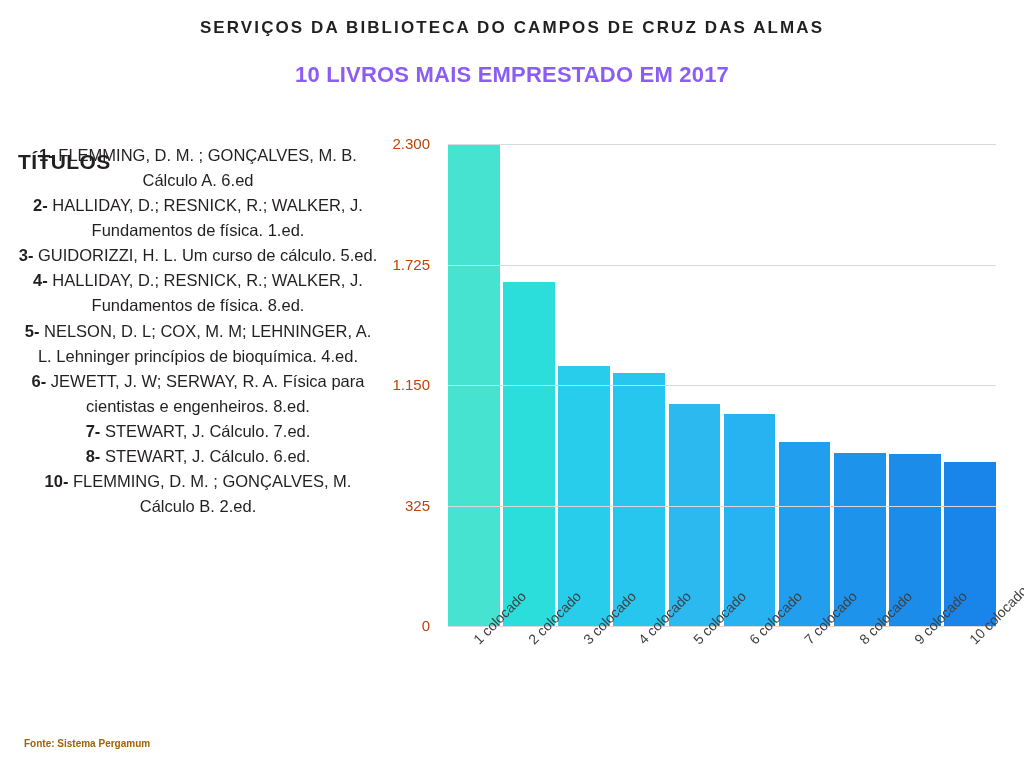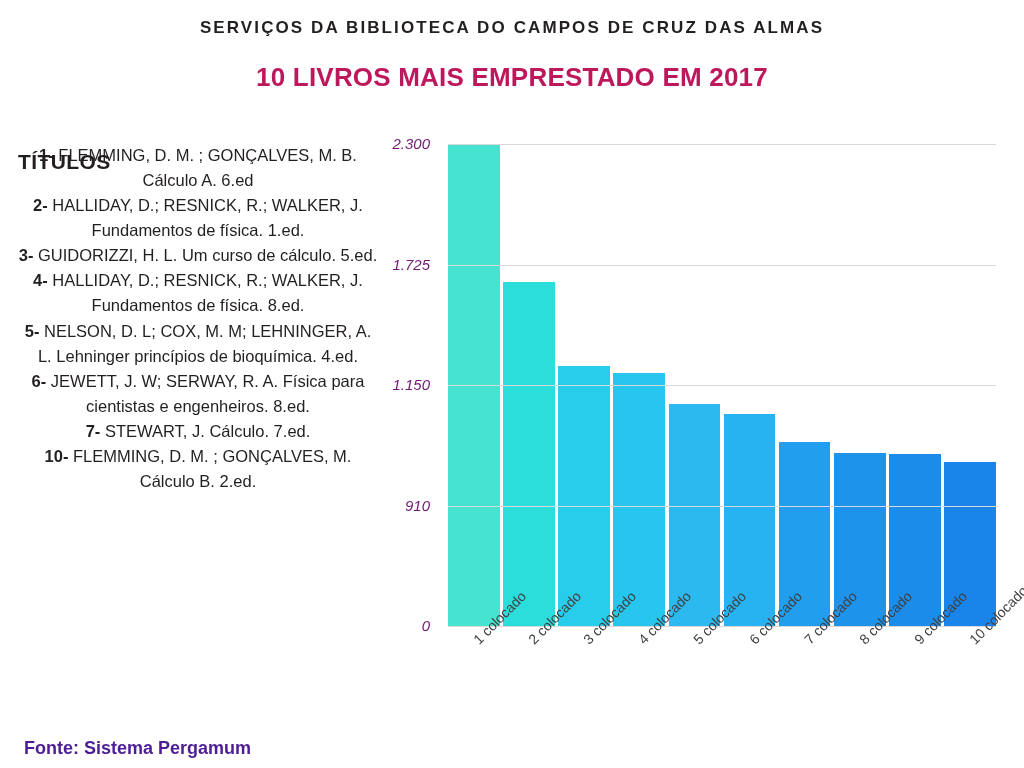--- a/index.html
+++ b/index.html
@@ -29,24 +29,24 @@
     font-weight: bold;
     letter-spacing: 2.1px;
     color: #231f20;
   }
   .header-title {
     position: absolute;
     top: 62px;
     left: 0;
     width: 1024px;
     text-align: center;
-    font-size: 26px;
+    font-size: 22px;
     font-weight: bold;
     letter-spacing: 0.2px;
-    color: #be185d;
+    color: #8b5cf6;
   }
   .titles-heading {
     position: absolute;
     top: 110px;
     left: 18px;
     font-size: 21px;
     font-weight: bold;
     letter-spacing: 0.4px;
     margin-top: 40px;
   }
@@ -62,23 +62,23 @@
     margin: 0;
     text-align: center;
   }
   .title-item b {
     font-weight: bold;
   }
   .source {
     position: absolute;
     left: 24px;
     top: 738px;
-    font-size: 18px;
-    font-weight: bold;
-    color: #4c1d95;
+    font-size: 10px;
+    font-weight: bold;
+    color: #a16207;
   }
 
   
   .chart {
     position: absolute;
     left: 386px;
     top: 126px;
     width: 620px;
     height: 580px;
   }
@@ -95,23 +95,22 @@
     width: 548px;
     height: 1px;
     background: #d9d9d9;
   }
   .ytick {
     position: absolute;
     right: 566px;
     width: 120px;
     text-align: right;
     font-size: 15px;
-    color: #701a75;
+    color: #c2410c;
     transform: translateY(-9px);
-    font-style: italic;
   }
   .bars {
     position: absolute;
     left: 0;
     bottom: 0;
     width: 548px;
     height: 482px;
     display: flex;
     align-items: flex-end;
     justify-content: space-between;
@@ -169,20 +168,21 @@
   <div class="titles-heading">TÍTULOS</div>
 
   <div class="titles-list">
     <p class="title-item"><b>1-</b><span> FLEMMING, D. M. ; GONÇALVES, M. B. Cálculo A. 6.ed</span></p>
     <p class="title-item"><b>2-</b><span> HALLIDAY, D.;  RESNICK, R.;  WALKER, J. Fundamentos de física. 1.ed.</span></p>
     <p class="title-item"><b>3-</b><span> GUIDORIZZI, H. L. Um curso de cálculo. 5.ed.</span></p>
     <p class="title-item"><b>4-</b><span> HALLIDAY, D.;  RESNICK, R.;  WALKER, J. Fundamentos de física. 8.ed.</span></p>
     <p class="title-item"><b>5-</b><span> NELSON, D. L;  COX, M. M;  LEHNINGER, A. L. Lehninger princípios de bioquímica. 4.ed.</span></p>
     <p class="title-item"><b>6-</b><span> JEWETT, J. W;  SERWAY, R. A. Física para cientistas e engenheiros. 8.ed.</span></p>
     <p class="title-item"><b>7-</b><span> STEWART, J. Cálculo. 7.ed.</span></p>
+    <p class="title-item"><b>8-</b><span> STEWART, J. Cálculo. 6.ed.</span></p>
     <p class="title-item"><b>10-</b><span> FLEMMING, D. M. ; GONÇALVES, M. Cálculo B. 2.ed.</span></p>
   </div>
 
   <div class="source">Fonte: Sistema Pergamum</div>
 
   <div class="chart">
     <div class="plot" id="plot-area">
       <div class="bars" id="bars-container">
           <div class="bar-slot">
             <div class="bar" title="1 colocado: 2295" style="height: 480.952px; background: rgb(69, 227, 208);"></div>
@@ -211,21 +211,21 @@
           <div class="bar-slot">
             <div class="bar" title="9 colocado: 820" style="height: 171.843px; background: rgb(28, 140, 235);"></div>
           </div>
           <div class="bar-slot">
             <div class="bar" title="10 colocado: 785" style="height: 164.509px; background: rgb(25, 133, 234);"></div>
           </div>
         </div>
     <div class="gridline" style="top: 482px;"></div>
         <div class="ytick" style="top: 482px;">0</div>
         <div class="gridline" style="top: 361.5px;"></div>
-        <div class="ytick" style="top: 361.5px;">910</div>
+        <div class="ytick" style="top: 361.5px;">325</div>
         <div class="gridline" style="top: 241px;"></div>
         <div class="ytick" style="top: 241px;">1.150</div>
         <div class="gridline" style="top: 120.5px;"></div>
         <div class="ytick" style="top: 120.5px;">1.725</div>
         <div class="gridline" style="top: 0px;"></div>
         <div class="ytick" style="top: 0px;">2.300</div>
       </div>
     <div class="axis-base"></div>
     <div class="xlabels" id="xlabels-container">
         <div class="xlabel-slot">

